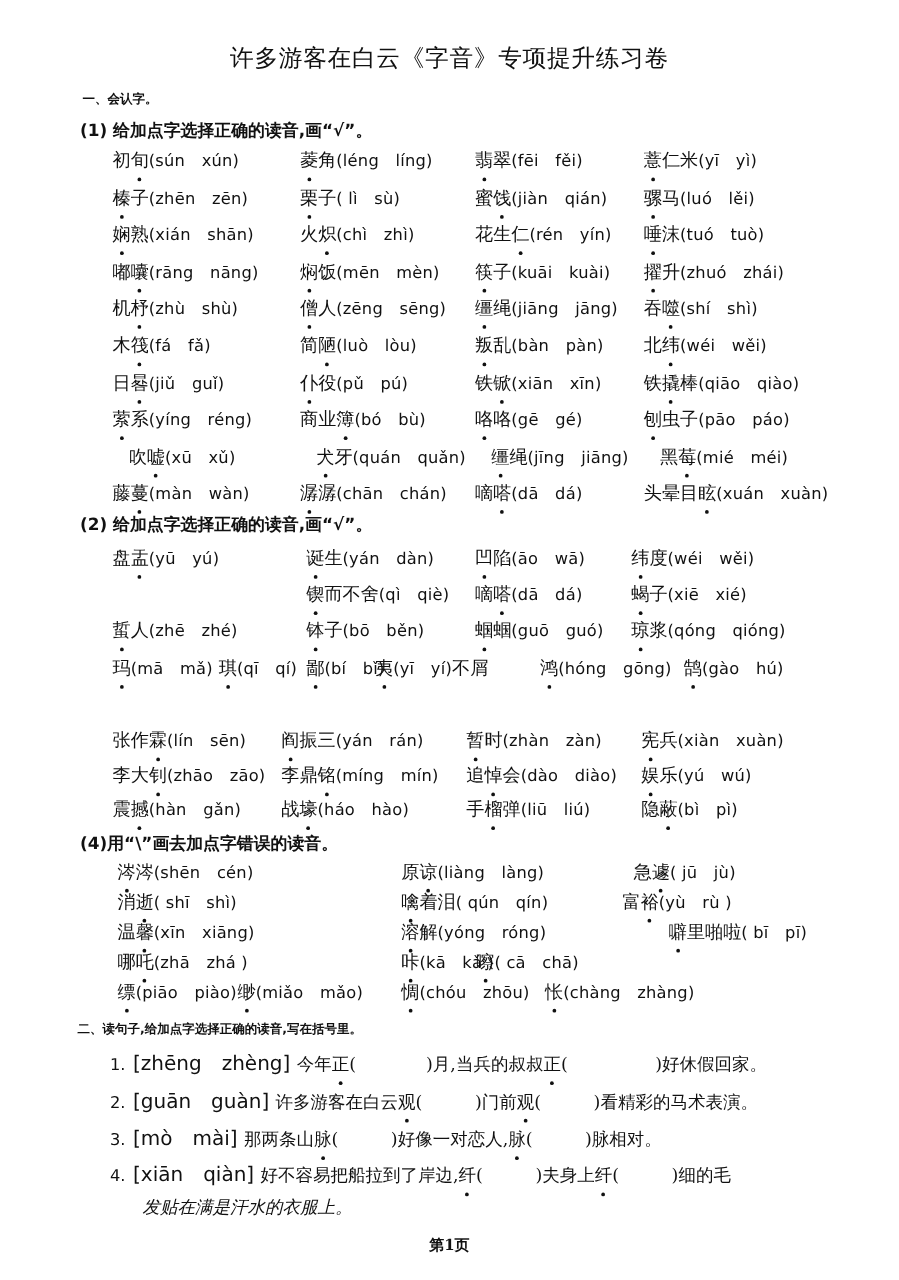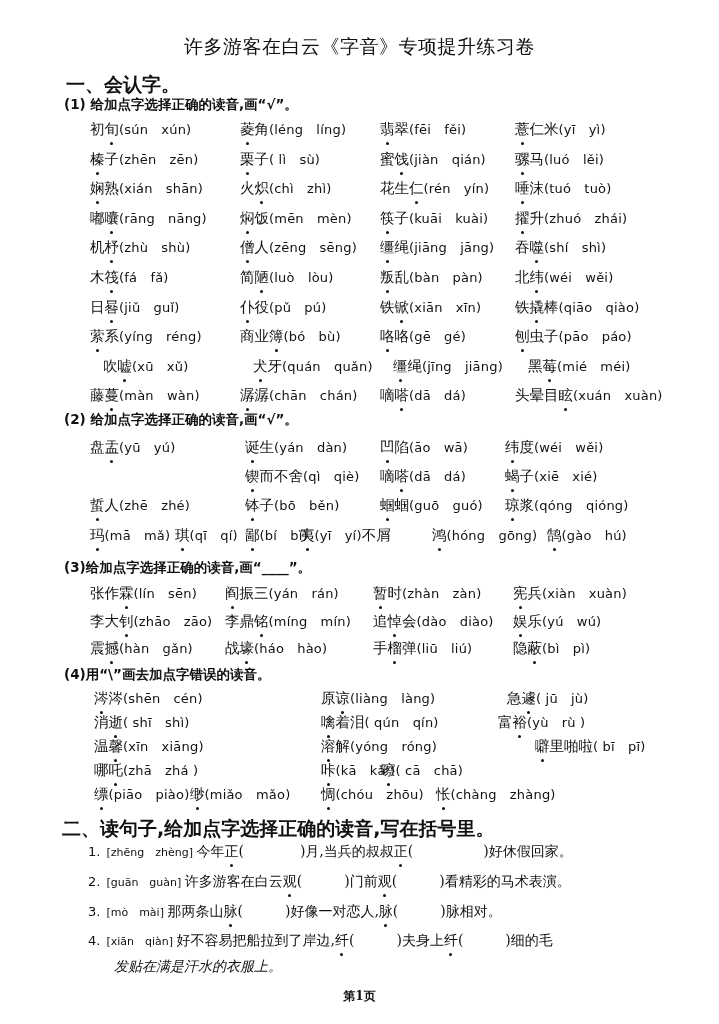--- a/index.html
+++ b/index.html
@@ -1,29 +1,29 @@
 <!DOCTYPE html>
 <html><head>
 <meta charset="utf-8">
 <style>
   html, body { margin:0; padding:0; background:#ffffff; }
   body { width:719px; height:1024px; position:relative; overflow:hidden; color:#111; font-family:"DejaVu Sans", sans-serif; }
   .page { position:absolute; left:0; top:0; width:719px; height:1024px; }
   .title { position:absolute; left:0; width:719px; top:34px; text-align:center; font-family:"DejaVu Serif", serif; font-size:19px; letter-spacing:0.5px; }
-  .h1 { position:absolute; left:66px; font-weight:bold; font-size:19px; }
+  .h1 { position:absolute; left:66px; font-weight:bold; font-size:10px; }
   .h2 { position:absolute; left:64px; font-weight:bold; font-size:13.5px; }
   .row { position:absolute; left:0; width:719px; height:26px; }
   .item { position:absolute; top:0; white-space:nowrap; font-size:14px; line-height:22px; }
   .item .w { font-family:"DejaVu Serif", serif; font-size:14.5px; }
   .item .py { font-family:"DejaVu Sans", sans-serif; font-size:13px; letter-spacing:0.2px; }
   .dotted { position:relative; display:inline-block; }
   .dotted::after { content:""; position:absolute; left:50%; bottom:-5px; width:3px; height:3px; margin-left:-1.5px; border-radius:50%; background:#111; }
   .sent { position:absolute; left:88px; font-size:14px; line-height:22px; white-space:nowrap; }
   .sent .num { font-family:"DejaVu Sans", sans-serif; font-size:13px; margin-right:6px; }
-  .sent .br { font-family:"DejaVu Sans", sans-serif; font-size:11px; }
+  .sent .br { font-family:"DejaVu Sans", sans-serif; font-size:16px; }
   .sent .t { font-family:"DejaVu Serif", serif; font-size:14px; }
   .footer { position:absolute; left:0; width:719px; top:988px; text-align:center; font-family:"DejaVu Serif", serif; font-size:12px; font-weight:bold; }
 </style>
 </head>
 <body>
 
 <div class="page">
   <div class="title">许多游客在白云《字音》专项提升练习卷</div>
 
   <div class="h1" style="top:72px">一、会认字。</div>
@@ -113,21 +113,20 @@
       <div class="row" style="top: 524px;">
         <div class="item" style="left: 90px;"><span class="w"><span class="dotted">玛</span></span><span class="py">(mā　mǎ)</span></div>
         <div class="item" style="left: 175px;"><span class="w"><span class="dotted">琪</span></span><span class="py">(qī　qí)</span></div>
         <div class="item" style="left: 245px;"><span class="w"><span class="dotted">鄙</span></span><span class="py">(bí　bǐ)</span></div>
         <div class="item" style="left: 300px;"><span class="w"><span class="dotted">夷</span></span><span class="py">(yī　yí)</span><span class="w">不屑</span></div>
         <div class="item" style="left: 432px;"><span class="w"><span class="dotted">鸿</span></span><span class="py">(hóng　gōng)</span></div>
         <div class="item" style="left: 547px;"><span class="w"><span class="dotted">鹄</span></span><span class="py">(gào　hú)</span></div>
       </div>
     </div>
 
-  <div class="h2" style="top:559px">(3)给加点字选择正确的读音,画“____”。</div>
   <div id="p3">
       <div class="row" style="top: 582px;">
         <div class="item" style="left: 90px;"><span class="w"><span>张</span><span>作</span><span class="dotted">霖</span></span><span class="py">(lín　sēn)</span></div>
         <div class="item" style="left: 225px;"><span class="w"><span class="dotted">阎</span><span>振</span><span>三</span></span><span class="py">(yán　rán)</span></div>
         <div class="item" style="left: 373px;"><span class="w"><span class="dotted">暂</span><span>时</span></span><span class="py">(zhàn　zàn)</span></div>
         <div class="item" style="left: 513px;"><span class="w"><span class="dotted">宪</span><span>兵</span></span><span class="py">(xiàn　xuàn)</span></div>
       </div>
       <div class="row" style="top: 609.5px;">
         <div class="item" style="left: 90px;"><span class="w"><span>李</span><span>大</span><span class="dotted">钊</span></span><span class="py">(zhāo　zāo)</span></div>
         <div class="item" style="left: 225px;"><span class="w"><span>李</span><span>鼎</span><span class="dotted">铭</span></span><span class="py">(míng　mín)</span></div>

